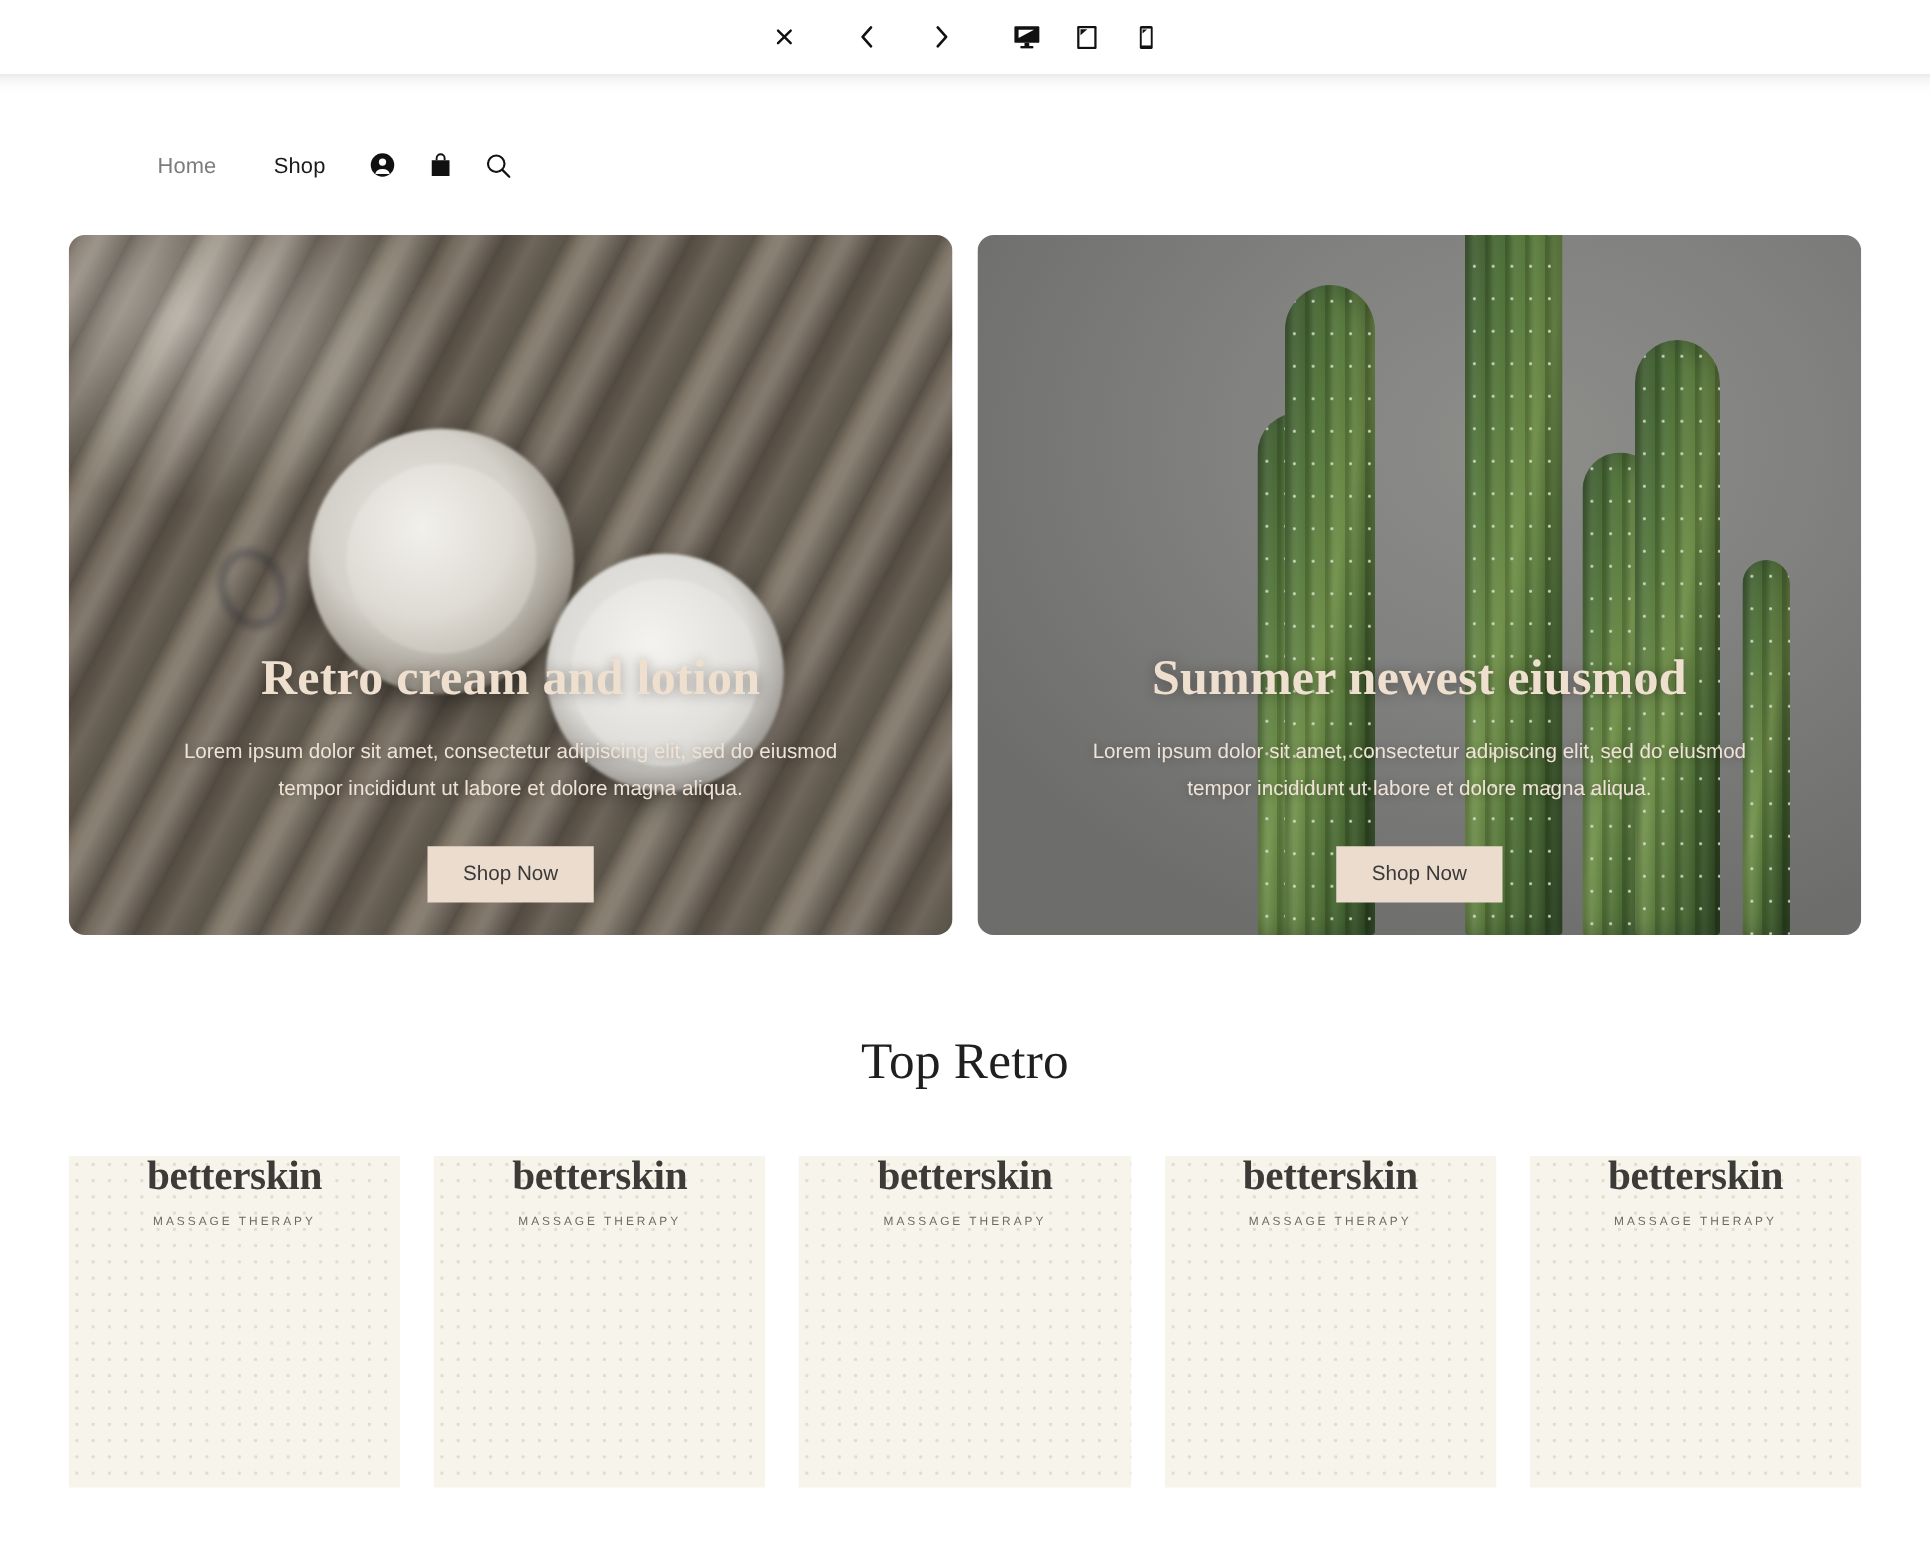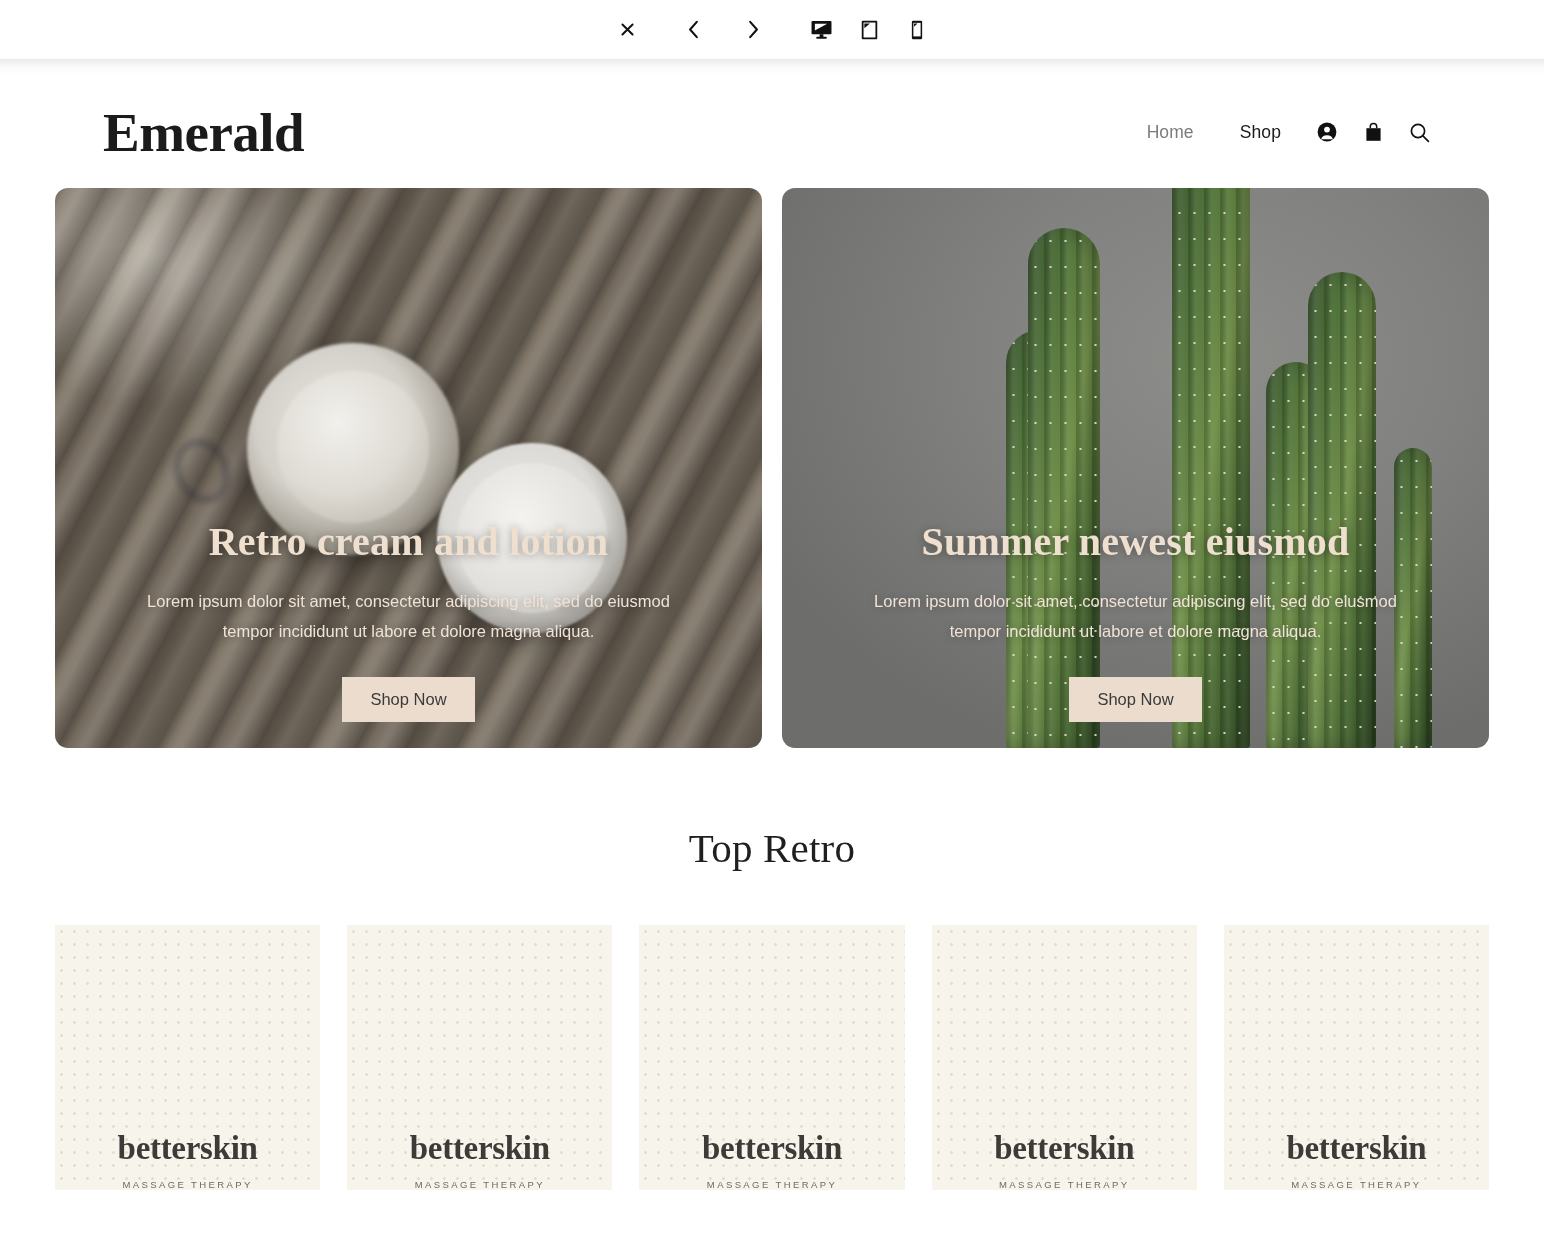--- a/index.html
+++ b/index.html
@@ -282,21 +282,21 @@
     position: relative;
     width: 288px;
     height: 265px;
     background-color: #f7f4ec;
     background-image:
       radial-gradient(circle, rgba(196,186,164,0.42) 1.1px, rgba(0,0,0,0) 1.6px);
     background-size: 13px 13px;
     display: flex;
     flex-direction: column;
     align-items: center;
-    justify-content: flex-end;
+    justify-content: flex-start;
     cursor: pointer;
   }
   .brand-name {
     font-family: "Liberation Serif", serif;
     font-weight: 700;
     font-size: 33px;
     color: #3d3b38;
     letter-spacing: -0.3px;
     line-height: 1;
   }
@@ -366,21 +366,20 @@
       </svg>
     </div>
 
   </div>
 </div>
 <div class="toolbar-shadow"></div>
 
 <div class="page">
 
   <div class="site-header">
-    <div class="logo">Emerald</div>
 
     <div class="main-nav">
       <a class="nav-link" href="#">Home</a>
       <a class="nav-link active" href="#">Shop</a>
 
       <div class="nav-icon">
         <svg width="20" height="20" viewBox="0 0 20 20">
           <circle cx="10" cy="10" r="9.4" fill="#111"></circle>
           <circle cx="10" cy="7.6" r="2.9" fill="#fff"></circle>
           <path d="M4.2 17.2 a5.9 4.9 0 0 1 11.6 0 Z" fill="#fff"></path>

